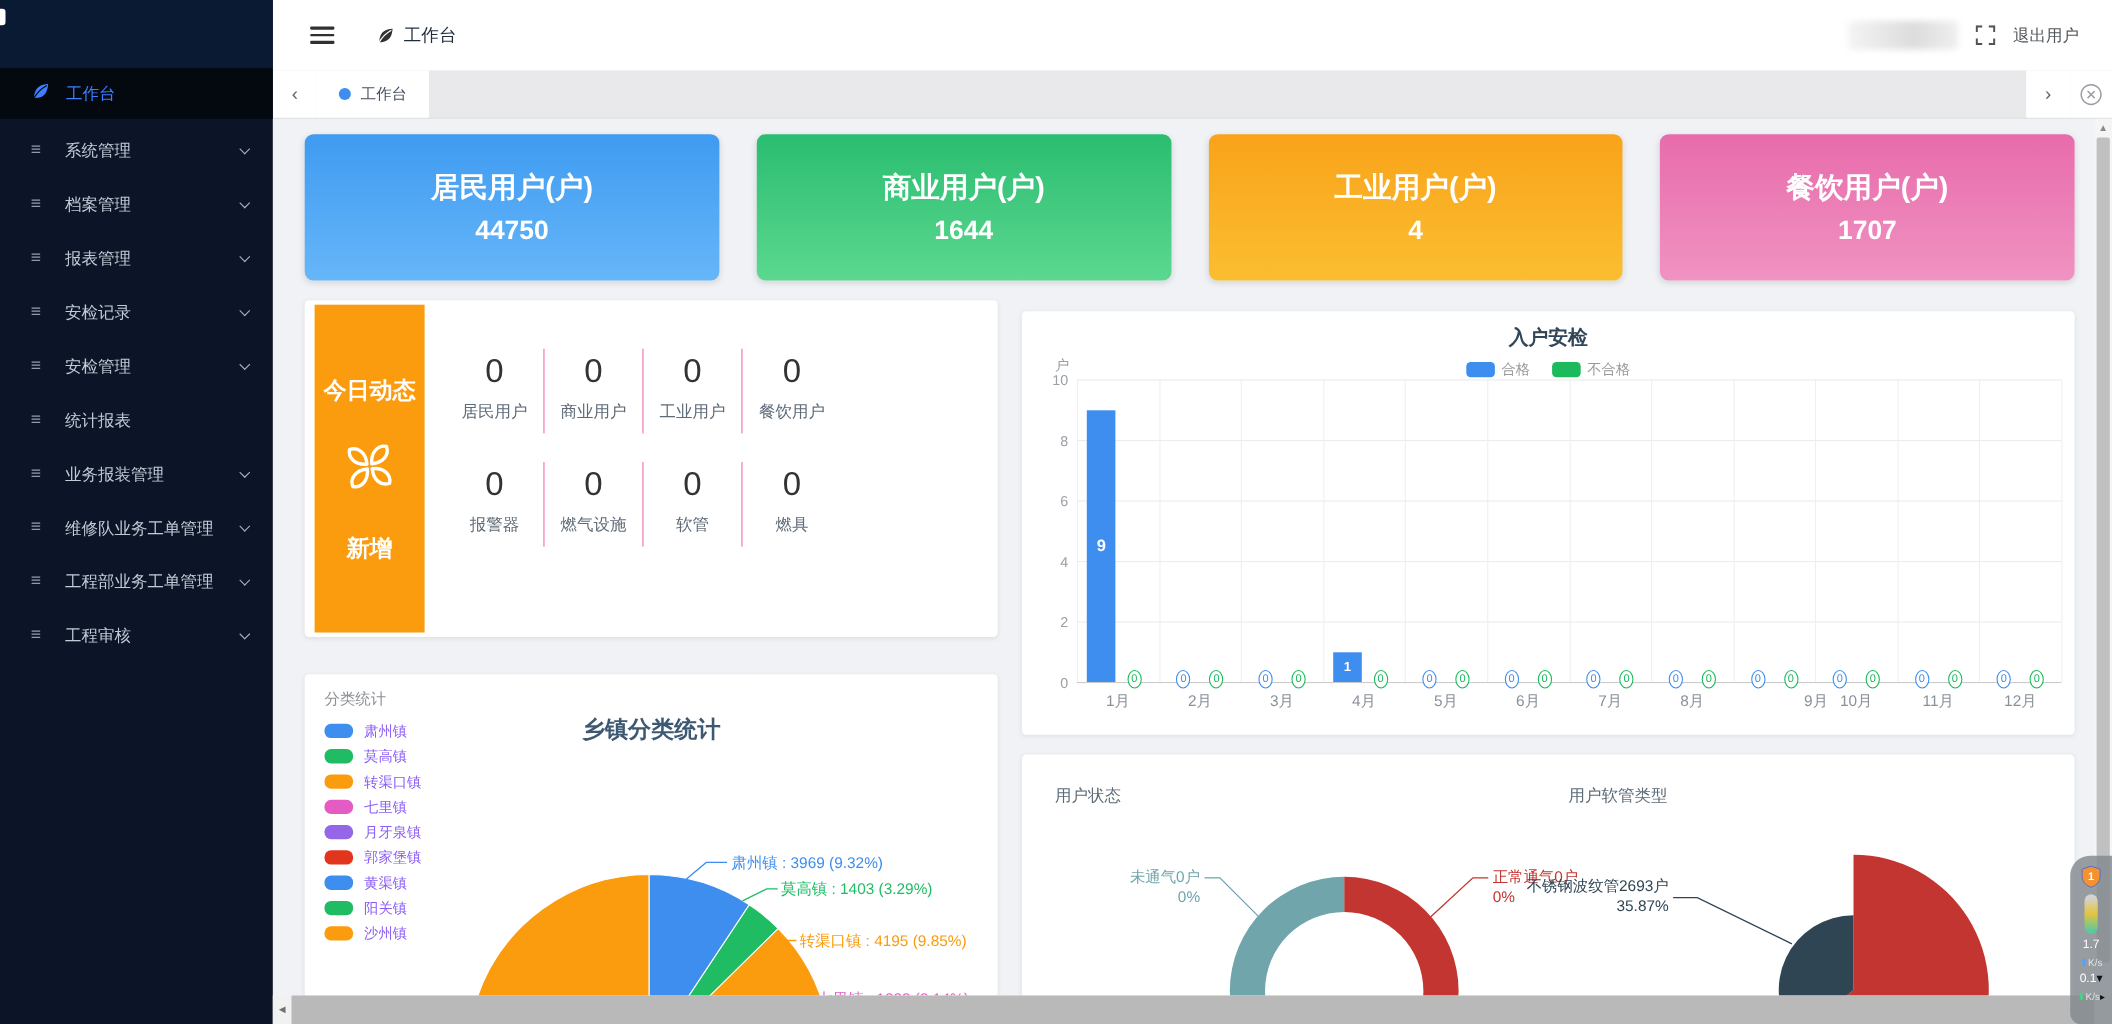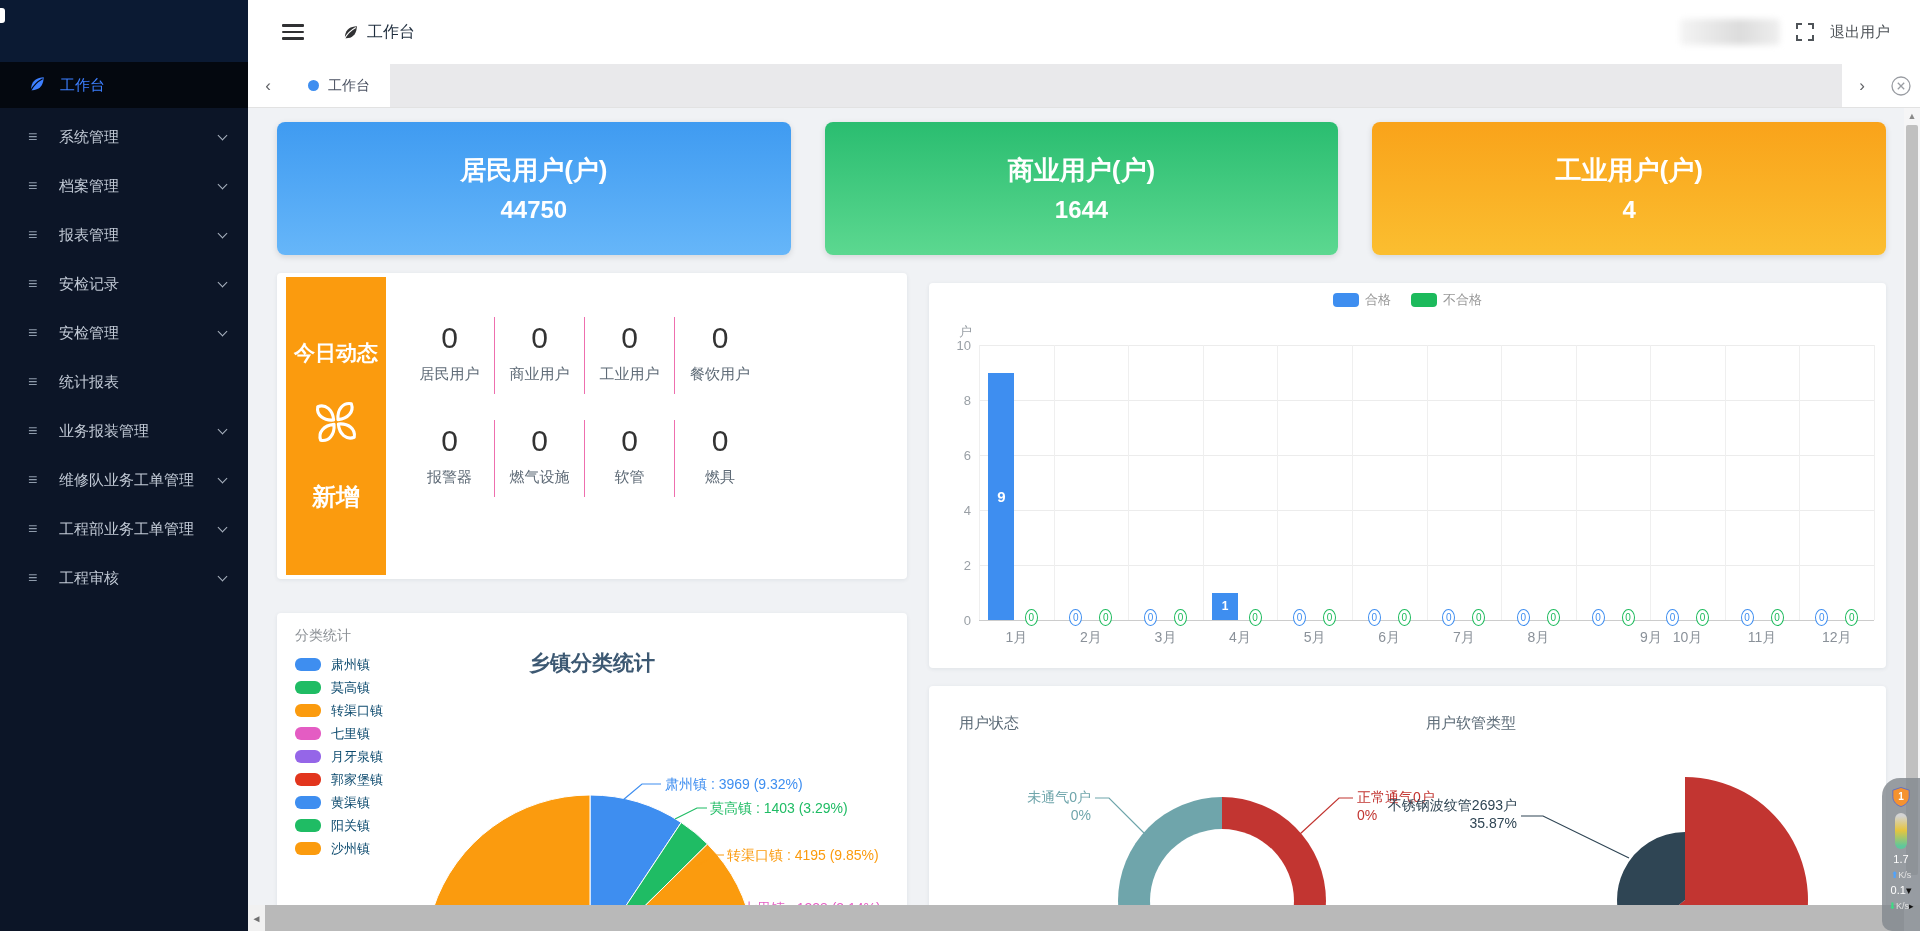--- a/index.html
+++ b/index.html
@@ -42,21 +42,21 @@
 
   .cols { display:flex; gap:22px; margin-top:18px; align-items:flex-start; }
   .col-left { width:630px; }
   .col-right { width:957px; }
   .panel { background:#fff; border-radius:4px; box-shadow:0 1px 4px rgba(31,45,61,.08); position:relative; }
 
   
   .p-today { height:306px; overflow:hidden; }
   .today-orange { position:absolute; left:9px; top:4px; bottom:4px; width:100px; background:#fb9b0e; display:flex; flex-direction:column; align-items:center; justify-content:center; gap:26px; color:#fff; }
   .today-title { font-size:21px; font-weight:600;text-align:right; }
-  .today-badge { font-size:24px; font-weight:600; }
+  .today-badge { font-size:21px; font-weight:600; }
   .today-stats { position:absolute; left:128px; top:44px; width:400px; }
   .t-row { display:flex; margin-bottom:26px; }
   .t-cell { width:90px; text-align:center; padding:4px 0 10px; }
   .t-cell.sep { border-right:1px solid #ee6fae; }
   .t-val { font-size:30px; color:#333; }
   .t-lab { font-size:15px; color:#5f6b77; margin-top:10px; white-space:nowrap; }
 
   
   .p-bar { height:385px; margin-top:10px; overflow:hidden; }
   .bar-title { text-align:center; padding-top:12px; font-size:18px; font-weight:700; color:#32465a; }
@@ -72,21 +72,21 @@
   .month { position:absolute; width:60px; text-align:center; font-size:14px; color:#8a9199; }
   .vbar { position:absolute; display:flex; align-items:center; justify-content:center; color:#fff; font-weight:700; }
   .zero-pill { position:absolute; width:13px; height:17px; border-radius:50%; background:#fff; font-size:10px; display:flex; align-items:center; justify-content:center; z-index:2; }
 
   
   .p-pie { height:420px; margin-top:34px; overflow:hidden; }
   .pie-legend-title { position:absolute; left:18px; top:14px; font-size:14px; color:#8b9095; }
   .pie-legend { position:absolute; left:18px; top:40px; }
   .pl-item { display:flex; align-items:center; gap:10px; height:23px; cursor:pointer; }
   .pl-chip { width:26px; height:13px; border-radius:6px; }
-  .pl-label { font-size:13px; color:#0c4a6e;text-align:right; }
+  .pl-label { font-size:13px; color:#8b5cf6;text-align:right; }
   .pie-title { position:absolute; left:160px; width:310px; top:36px; text-align:center; font-size:21px; font-weight:700; color:#3c5872; }
   .pie-label { position:absolute; font-size:14px; white-space:nowrap; }
 
   
   .p-status { height:400px; margin-top:18px; overflow:hidden; }
   .st-title { position:absolute; top:28px; font-size:15px; color:#5c6b77; }
 
   
   .hscroll { position:absolute; left:248px; right:16px; bottom:0; height:26px; background:#f1f1f1; z-index:50; display:flex; }
   .hs-arrow { width:17px; height:26px; display:flex; align-items:center; justify-content:center; color:#707070; font-size:10px; cursor:pointer; }
@@ -221,20 +221,24 @@
        <div class="sc-title">居民用户(户)</div>
        <div class="sc-value">44750</div>
      </div>
       <div class="stat-card" style="background:linear-gradient(180deg,#2ABD70,#5CD890)">
        <div class="sc-title">商业用户(户)</div>
        <div class="sc-value">1644</div>
      </div>
       <div class="stat-card" style="background:linear-gradient(180deg,#F9A31A,#FBBE30)">
        <div class="sc-title">工业用户(户)</div>
        <div class="sc-value">4</div>
+     </div>
+      <div class="stat-card" style="background:linear-gradient(180deg,#E86BAB,#F093C2)">
+       <div class="sc-title">餐饮用户(户)</div>
+       <div class="sc-value">1707</div>
      </div>
     </div>
 
   <div class="cols">
     <div class="col-left">
 
       <section class="panel p-today">
         <div class="today-orange">
           <div class="today-title">今日动态</div>
           <div>
@@ -414,20 +418,21 @@
             <div class="month" style="left:728.5px;top:346px">10月</div>
             <div class="zero-pill" style="left:737.0px;top:326px;border:1.5px solid #3E8EF0;color:#3E8EF0">0</div>
             <div class="zero-pill" style="left:767.0px;top:326px;border:1.5px solid #1CBA5C;color:#1CBA5C">0</div>
             <div class="month" style="left:803.1px;top:346px">11月</div>
             <div class="zero-pill" style="left:811.6px;top:326px;border:1.5px solid #3E8EF0;color:#3E8EF0">0</div>
             <div class="zero-pill" style="left:841.6px;top:326px;border:1.5px solid #1CBA5C;color:#1CBA5C">0</div>
             <div class="month" style="left:877.7px;top:346px">12月</div>
             <div class="zero-pill" style="left:886.2px;top:326px;border:1.5px solid #3E8EF0;color:#3E8EF0">0</div>
             <div class="zero-pill" style="left:916.2px;top:326px;border:1.5px solid #1CBA5C;color:#1CBA5C">0</div>
           </div>
+        <div class="bar-title" style="position:relative">入户安检</div>
         <div class="bar-legend" id="bar-legend" style="position:relative">
             <span class="bl-item">
      <span class="bl-chip" style="background:#3E8EF0"></span>
      <span>合格</span>
    </span>
             <span class="bl-item">
      <span class="bl-chip" style="background:#1CBA5C"></span>
      <span>不合格</span>
    </span>
           </div>

